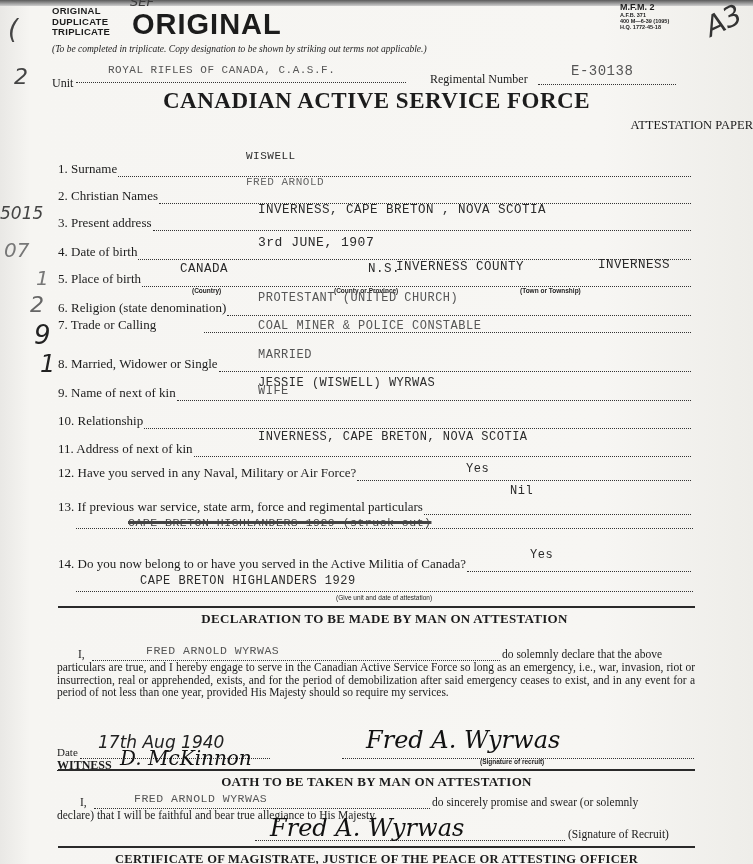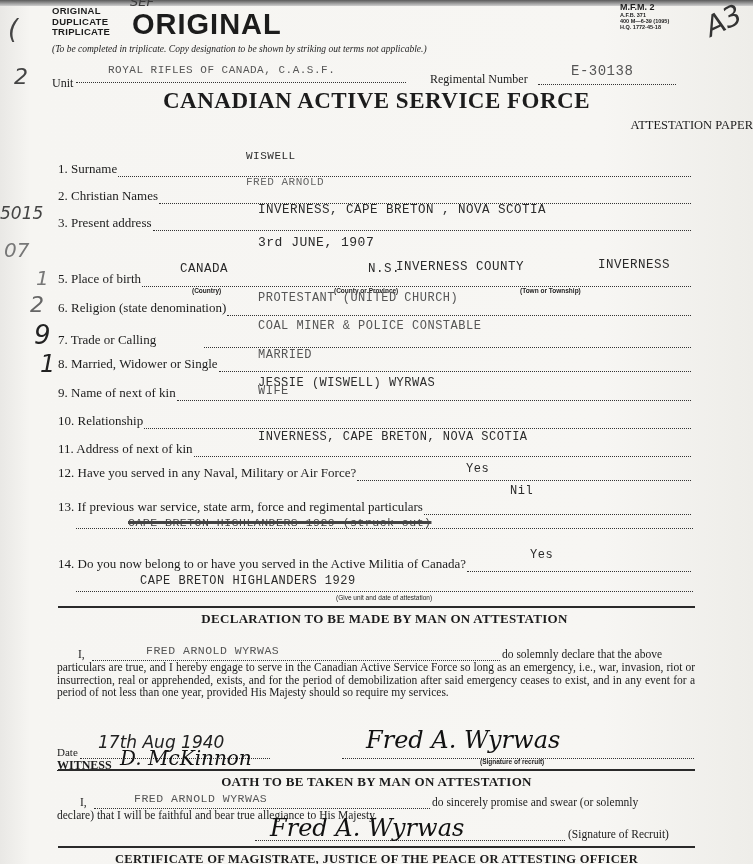--- a/index.html
+++ b/index.html
@@ -81,41 +81,45 @@
       <span class="fill"></span>
     </div>
   <div class="val typed" style="left:246px;top:176px;font-size:11px;color:#666;">FRED ARNOLD</div>
 
   <div class="row" style="top:215px;">
       <span class="label">3. Present address</span>
       <span class="fill"></span>
     </div>
   <div class="val typed" style="left:258px;top:203px;">INVERNESS,  CAPE BRETON , NOVA SCOTIA</div>
 
+  <div class="row" style="top:244px;">
+      <span class="label">4. Date of birth</span>
+      <span class="fill"></span>
+    </div>
   <div class="val typed" style="left:258px;top:235px;font-size:13px;">3rd JUNE, 1907</div>
 
   <div class="row" style="top:271px;">
       <span class="label">5. Place of birth</span>
       <span class="fill"></span>
     </div>
   <div class="val typed" style="left:180px;top:262px;">CANADA</div>
   <div class="val typed" style="left:328px;top:262px;margin-left:40px;">N.S.</div>
   <div class="val typed" style="left:396px;top:260px;">INVERNESS COUNTY</div>
   <div class="val typed" style="left:598px;top:258px;">INVERNESS</div>
   <div class="cap" style="left:192px;top:287px;">(Country)</div>
   <div class="cap" style="left:334px;top:287px;">(County or Province)</div>
   <div class="cap" style="left:520px;top:287px;">(Town or Township)</div>
 
   <div class="row" style="top:300px;">
       <span class="label">6. Religion (state denomination)</span>
       <span class="fill"></span>
     </div>
   <div class="val typed" style="left:258px;top:291px;font-size:12px;color:#555;">PROTESTANT  (UNITED CHURCH)</div>
 
-  <div class="row" style="top:332px;gap:47px;">
+  <div class="row" style="top:317px;gap:47px;">
       <span class="label">7. Trade or Calling</span>
       <span class="fill"></span>
     </div>
   <div class="val typed" style="left:258px;top:319px;font-size:12px;color:#555;">COAL MINER &amp; POLICE CONSTABLE</div>
 
   <div class="row" style="top:356px;">
       <span class="label">8. Married, Widower or Single</span>
       <span class="fill"></span>
     </div>
   <div class="val typed" style="left:258px;top:348px;font-size:12px;color:#555;">MARRIED</div>

